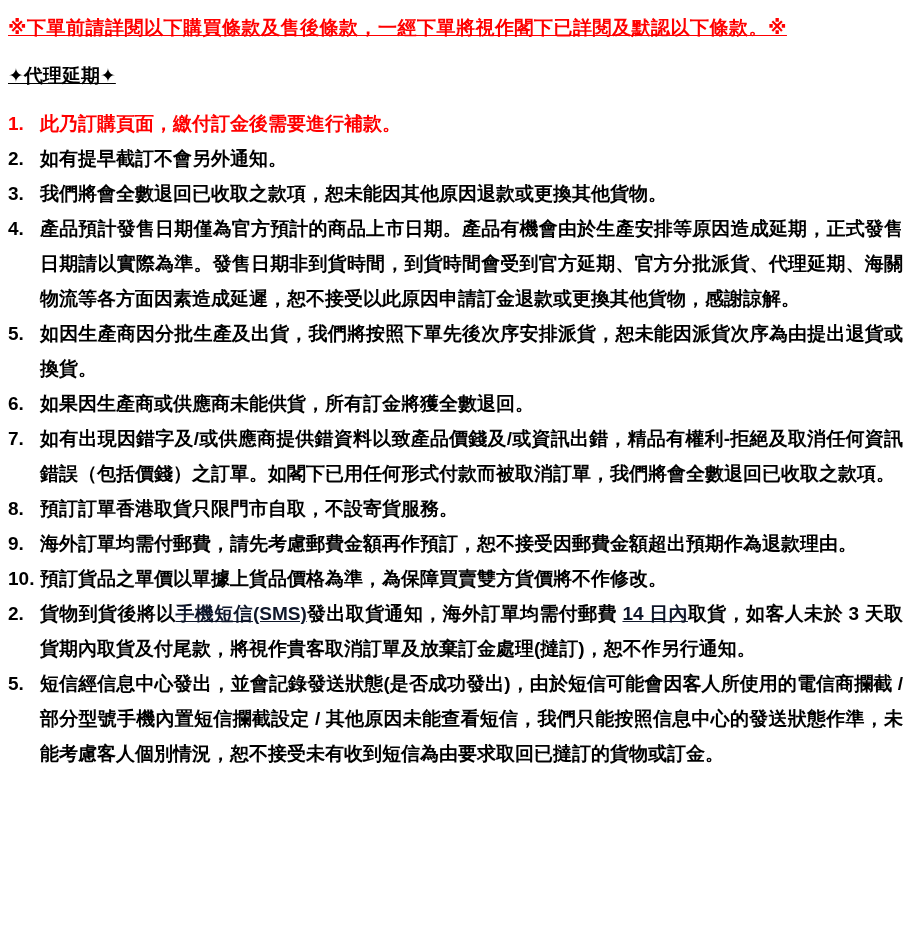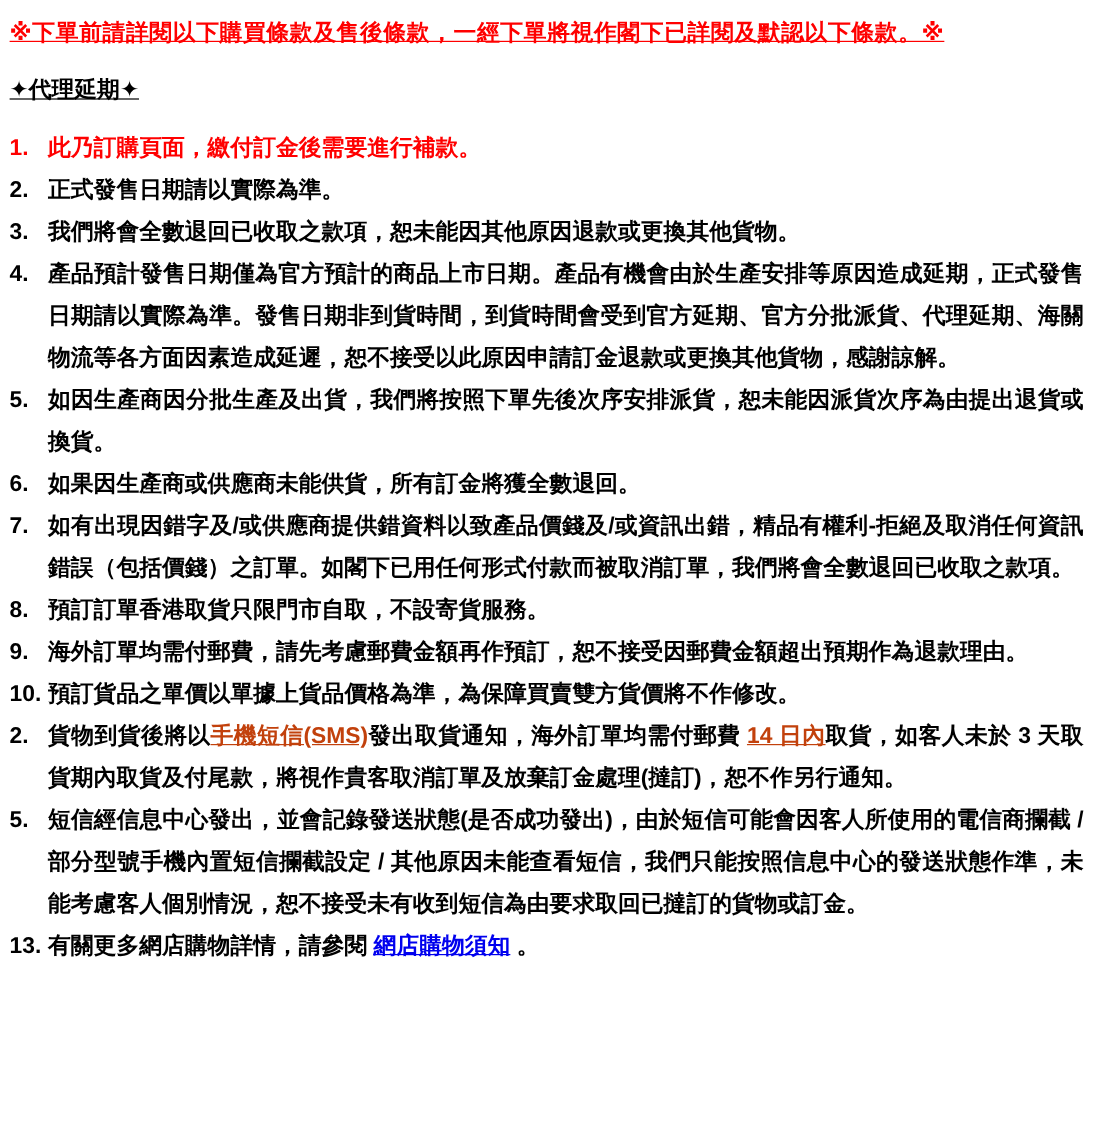--- a/index.html
+++ b/index.html
@@ -47,21 +47,21 @@
     flex: 1;
     text-align: justify;
     text-justify: inter-ideograph;
   }
   .term-item.red,
   .term-item.red .term-num,
   .term-item.red .term-text {
     color: #ff0000;
   }
   .seg-red-underline {
-    color: #c2410c;
+    color: #0f172a;
     text-decoration: underline;
   }
   .seg-link {
     color: #0000ee;
     text-decoration: underline;
     cursor: pointer;
     font-weight: bold;
   }
 </style>
 </head>
@@ -72,21 +72,21 @@
 
   <div class="section-heading">✦代理延期✦</div>
 
   <div class="terms-list" id="terms-list">
       <div class="term-item red">
         <span class="term-num">1.</span>
         <span class="term-text"><span>此乃訂購頁面，繳付訂金後需要進行補款。</span></span>
       </div>
       <div class="term-item">
         <span class="term-num">2.</span>
-        <span class="term-text"><span>正式發售日期請以實際為準。</span></span>
+        <span class="term-text"><span>如有提早截訂不會另外通知。</span></span>
       </div>
       <div class="term-item">
         <span class="term-num">3.</span>
         <span class="term-text"><span>我們將會全數退回已收取之款項，恕未能因其他原因退款或更換其他貨物。</span></span>
       </div>
       <div class="term-item">
         <span class="term-num">4.</span>
         <span class="term-text"><span>產品預計發售日期僅為官方預計的商品上市日期。產品有機會由於生產安排等原因造成延期，正式發售日期請以實際為準。發售日期非到貨時間，到貨時間會受到官方延期、官方分批派貨、代理延期、海關物流等各方面因素造成延遲，恕不接受以此原因申請訂金退款或更換其他貨物，感謝諒解。</span></span>
       </div>
       <div class="term-item">
@@ -114,18 +114,14 @@
         <span class="term-text"><span>預訂貨品之單價以單據上貨品價格為準，為保障買賣雙方貨價將不作修改。</span></span>
       </div>
       <div class="term-item">
         <span class="term-num">2.</span>
         <span class="term-text"><span>貨物到貨後將以</span><span class="seg-red-underline">手機短信(SMS)</span><span>發出取貨通知，海外訂單均需付郵費 </span><span class="seg-red-underline">14 日內</span><span>取貨，如客人未於 3 天取貨期內取貨及付尾款，將視作貴客取消訂單及放棄訂金處理(撻訂)，恕不作另行通知。</span></span>
       </div>
       <div class="term-item">
         <span class="term-num">5.</span>
         <span class="term-text"><span>短信經信息中心發出，並會記錄發送狀態(是否成功發出)，由於短信可能會因客人所使用的電信商攔截 / 部分型號手機內置短信攔截設定 / 其他原因未能查看短信，我們只能按照信息中心的發送狀態作準，未能考慮客人個別情況，恕不接受未有收到短信為由要求取回已撻訂的貨物或訂金。</span></span>
       </div>
-      <div class="term-item">
-        <span class="term-num">13.</span>
-        <span class="term-text"><span>有關更多網店購物詳情，請參閱 </span><a class="seg-link" href="#">網店購物須知</a><span> 。</span></span>
-      </div>
     </div>
 </div>
 
 </body></html>

